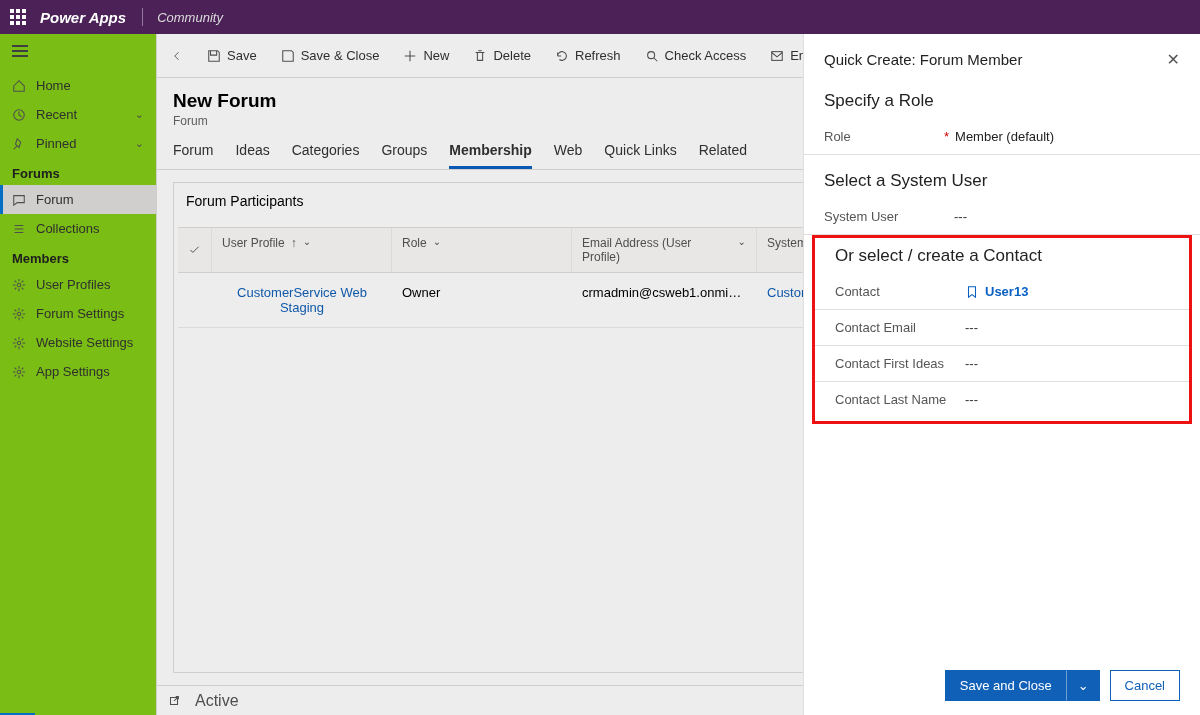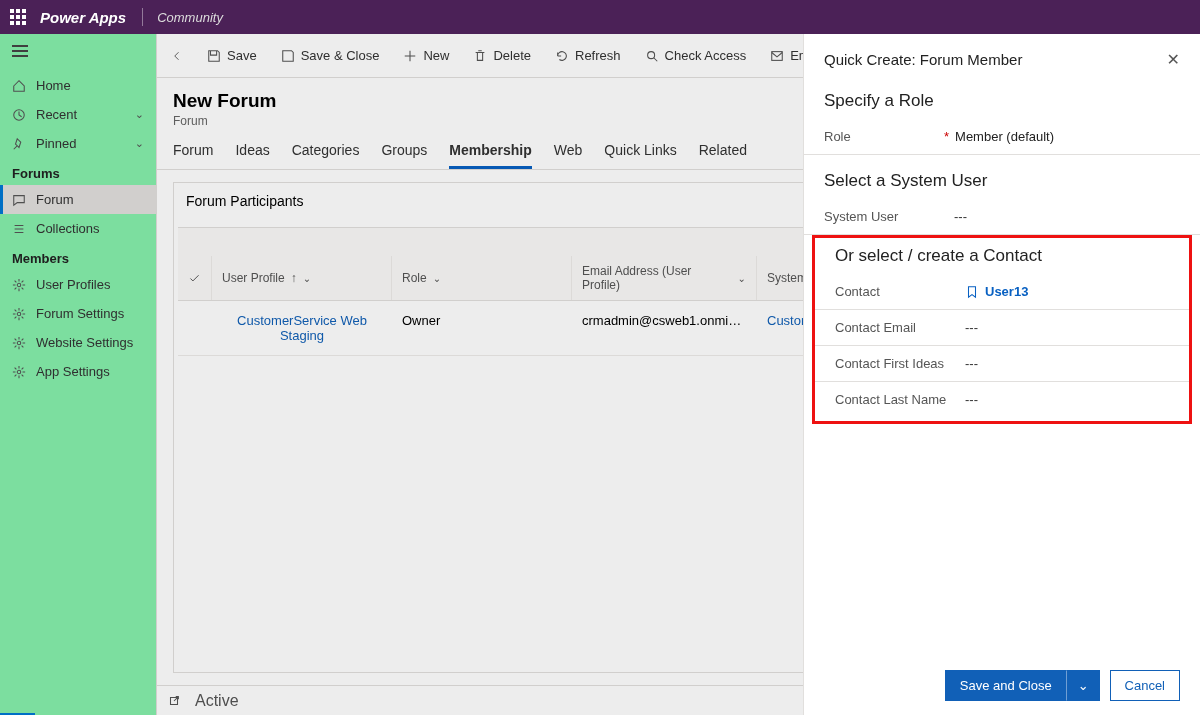--- a/index.html
+++ b/index.html
@@ -13,21 +13,21 @@
 .topbar .sep { width: 1px; height: 18px; background: rgba(255,255,255,.4); margin-right: 14px; }
 .topbar .comm { font-size: 13px; color: #ddd; }
 
 
 .layout { display: flex; height: calc(100% - 34px); position: relative; }
 
 
 .overlay { position: absolute; left:0; top:34px; right:397px; bottom:0; background: rgba(0,0,0,.07); pointer-events: none; z-index: 5; }
 
 
-.sidebar { width: 157px; background: #86efac; border-right: 1px solid #e1dfdd; display: flex; flex-direction: column; font-size: 13px; color: #333; }
+.sidebar { width: 157px; background: #84cc16; border-right: 1px solid #e1dfdd; display: flex; flex-direction: column; font-size: 13px; color: #333; }
 .sidebar .hamb { padding: 8px 12px; }
 .hambicon { display: inline-block; }
 .hambicon span { display: block; width: 16px; height: 2px; background: #444; margin: 3px 0; }
 .navitem { display: flex; align-items: center; padding: 7px 12px; gap: 10px; cursor: pointer; }
 .navitem .chev { margin-left: auto; font-size: 11px; color: #555; }
 .navitem.active { background: #e1dfdd; border-left: 3px solid #0078d4; padding-left: 9px; }
 .navhead { font-weight: 600; padding: 8px 12px 4px; color: #222; }
 .navicon { width: 14px; height:14px; display:inline-block; }
 
 
@@ -46,21 +46,21 @@
 .tabs { display: flex; gap: 22px; padding: 14px 16px 0; border-bottom: 1px solid #e1dfdd; }
 .tab { padding: 0 0 8px; font-size: 14px; color: #333; cursor: pointer; }
 .tab.active { border-bottom: 3px solid #0860c2; font-weight:600; }
 
 
 .section { margin: 12px 16px; border: 1px solid #e1dfdd; flex:1; display:flex; flex-direction:column; }
 .sectitle { padding: 10px 12px; font-size: 14px; }
 .subtitle { padding: 6px 12px; font-size: 13px; font-weight:600;}
 .table { margin: 8px 4px; }
 .thead { display:flex; border-bottom:1px solid #e1dfdd; border-top:1px solid #e1dfdd; background:#faf9f8; font-size:12px; color:#555; }
-.th { padding:8px 10px; border-right:1px solid #edebe9; display:flex; align-items:center; gap:6px;margin-top:28px;}
+.th { padding:8px 10px; border-right:1px solid #edebe9; display:flex; gap:6px;}
 .th.chk{width:34px; justify-content:center;}
 .th.c1{width:180px;}
 .th.c2{width:180px;}
 .th.c3{width:185px;}
 .th.c4{flex:1;}
 .trow { display:flex; font-size:13px; padding:8px 0; border-bottom:1px solid #edebe9;}
 .td { padding:4px 10px; }
 .td.chk{width:34px;}
 .td.c1{width:180px;text-align:center;}
 .td.c2{width:180px;}

